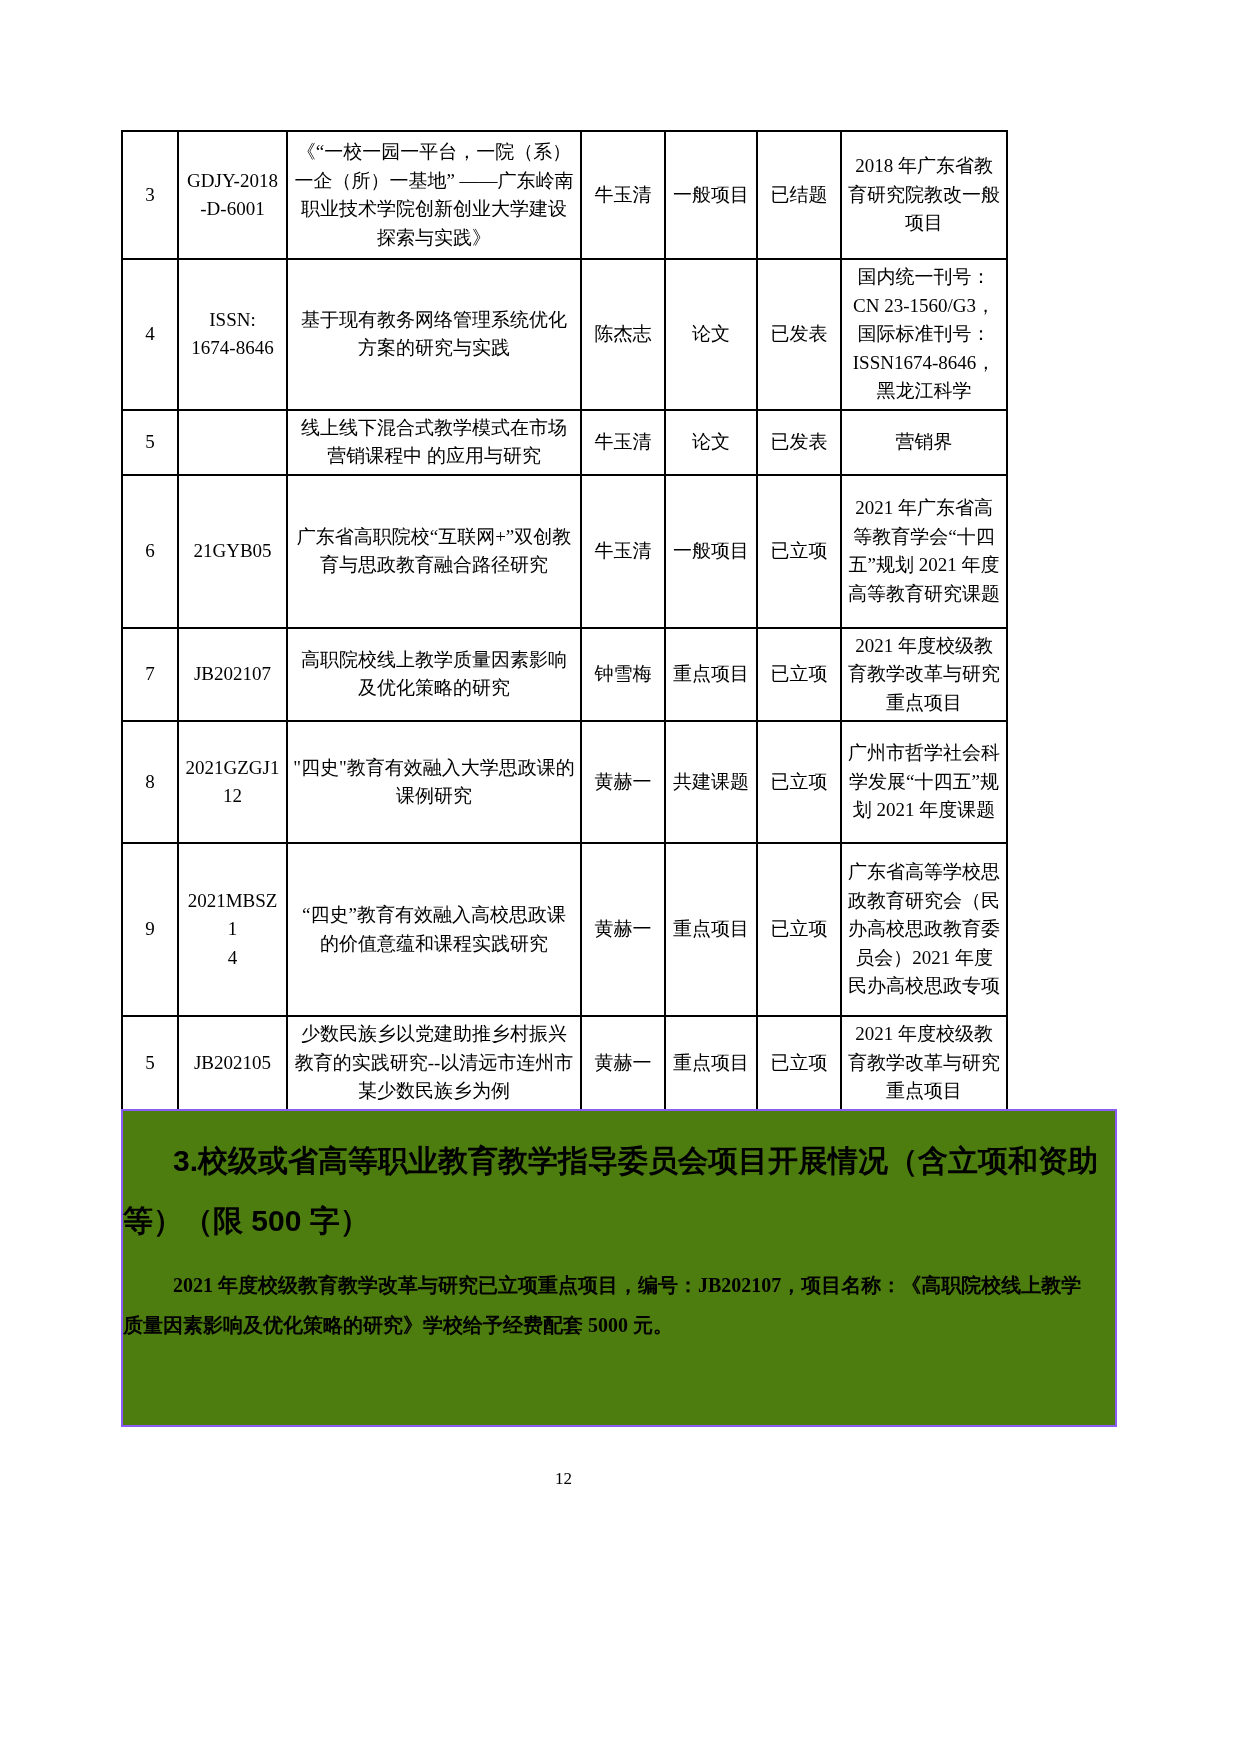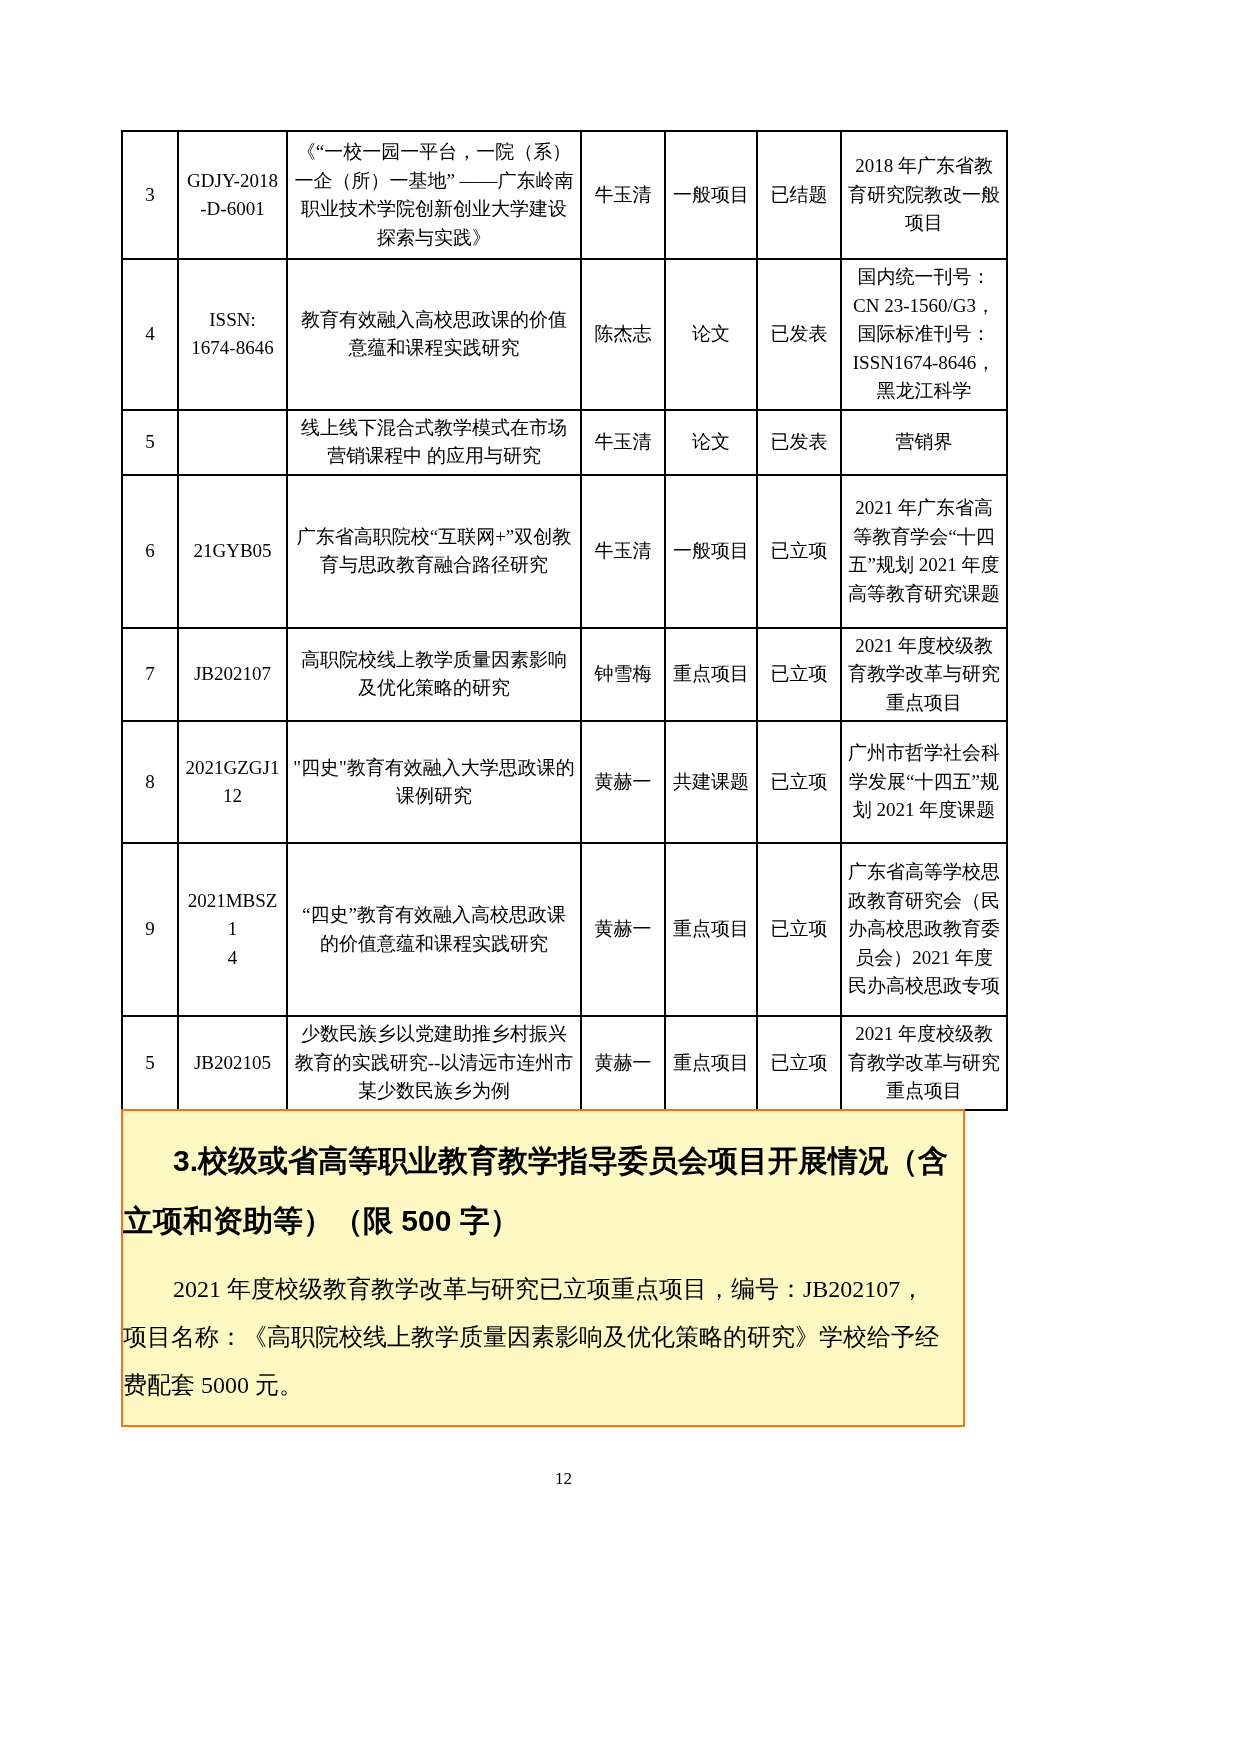--- a/index.html
+++ b/index.html
@@ -27,40 +27,41 @@
     text-align:center;
     vertical-align:middle;
     padding:3px 5px;
     overflow:hidden;
   }
   td.c-id { white-space:pre-line; word-break:break-all;margin-top:23px; }
   td.c-title { padding:3px 8px;margin-top:28px; }
   td.c-source { padding:3px 6px;margin-left:11px; }
 
   .section-box {
-    width:844px;
+    width:996px;
     min-height:318px;
-    border:2px solid #f97316;
+    border:2px solid #8b5cf6;
     margin-top:-2px;
-    background:#fef9c3;
+    background:#4d7c0f;
   }
   .section-heading {
     font-family:"Liberation Sans","DejaVu Sans",sans-serif;
     font-weight:700;
     font-size:30px;
     line-height:2;
     text-indent:50px;
     padding-top:20px;
   }
   .section-paragraph {
-    font-size:24px;
+    font-size:20px;
     line-height:2;
     text-indent:50px;
     margin-top:14px;
     padding-right:16px;
+    font-weight:bold;
   }
   .page-number {
     width:885px;
     text-align:center;
     margin-top:42px;
     font-size:17px;
   }
 </style>
 </head>
 <body>
@@ -86,21 +87,21 @@
           <td class="c-title">《“一校一园一平台，一院（系）一企（所）一基地” ——广东岭南职业技术学院创新创业大学建设探索与实践》</td>
           <td class="c-person">牛玉清</td>
           <td class="c-type">一般项目</td>
           <td class="c-status">已结题</td>
           <td class="c-source">2018 年广东省教育研究院教改一般项目</td>
         </tr>
         <tr style="height:140px">
           <td class="c-no">4</td>
           <td class="c-id">ISSN:
 1674-8646</td>
-          <td class="c-title">教育有效融入高校思政课的价值意蕴和课程实践研究</td>
+          <td class="c-title">基于现有教务网络管理系统优化方案的研究与实践</td>
           <td class="c-person">陈杰志</td>
           <td class="c-type">论文</td>
           <td class="c-status">已发表</td>
           <td class="c-source">国内统一刊号：CN 23-1560/G3，国际标准刊号：ISSN1674-8646，黑龙江科学</td>
         </tr>
         <tr style="height:60px">
           <td class="c-no">5</td>
           <td class="c-id"></td>
           <td class="c-title">线上线下混合式教学模式在市场营销课程中 的应用与研究</td>
           <td class="c-person">牛玉清</td>

